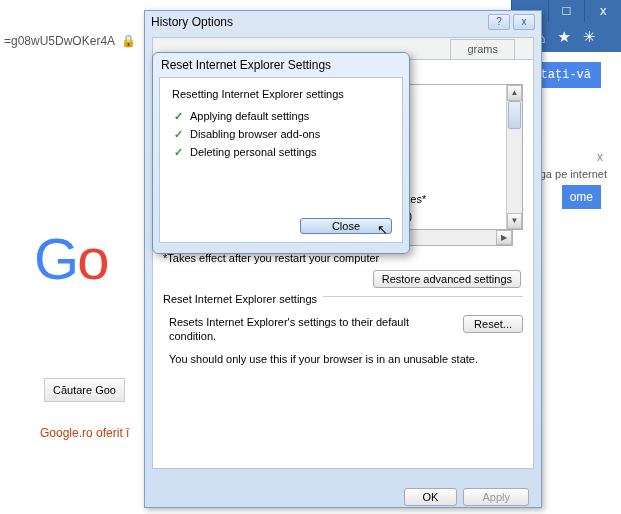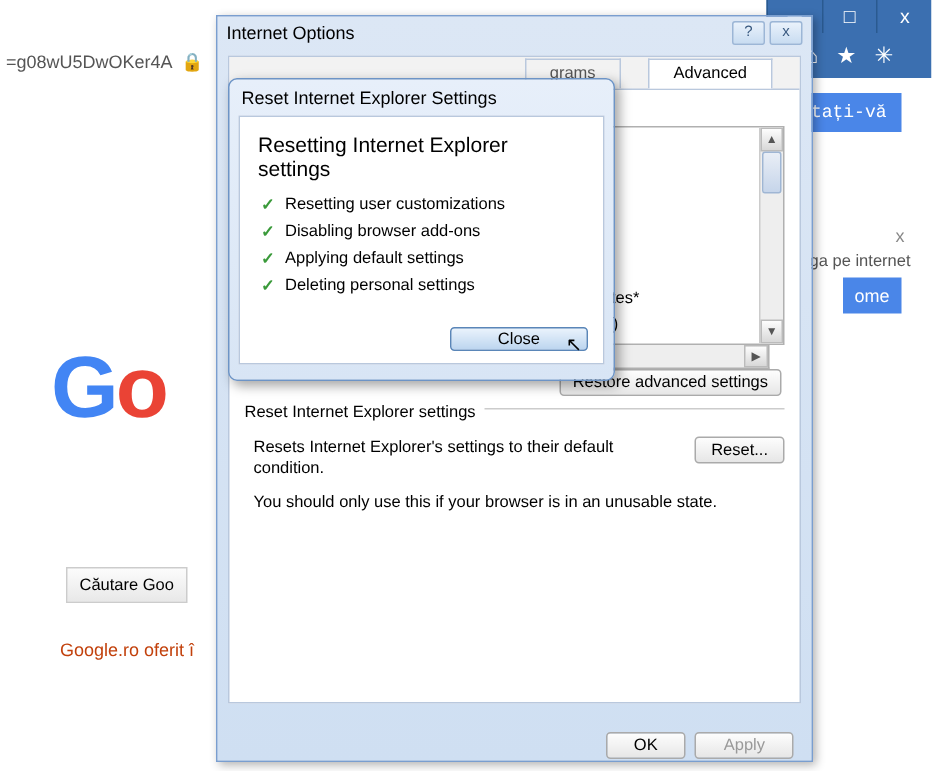--- a/index.html
+++ b/index.html
@@ -17,21 +17,21 @@
 
 
 .connect-btn { position: absolute; top: 62px; right: 20px; background: #4a86e8; color: #fff; font-size: 12px; padding: 6px 10px; border: none; font-family: Liberation Mono, monospace; }
 
 
 .page-x { position: absolute; right: 18px; top: 150px; color: #888; font-size: 12px; }
 .page-txt { position: absolute; right: 14px; top: 168px; font-size: 11px; color: #555; text-align: right; }
 .chrome-btn { position: absolute; right: 20px; top: 185px; background: #4a86e8; color: #fff; font-size: 12px; padding: 5px 8px; border: none; }
 
 
-.google { position: absolute; left: 34px; top: 225px; font-size: 58px; font-weight: bold; letter-spacing: -2px; font-family: Arial, sans-serif; }
+.google { position: absolute; left: 34px; top: 225px; font-size: 58px; font-weight: normal; letter-spacing: -2px; font-family: Arial, sans-serif; }
 .google .b { color: #4285F4; } .google .r { color: #EA4335; }
 
 .search-btn { position: absolute; left: 44px; top: 378px; background: linear-gradient(#fcfcfc,#e8e8e8); border: 1px solid #ccc; font-size: 11px; padding: 5px 8px; }
 
 .footer { position: absolute; left: 40px; top: 426px; font-size: 12px; color: #c2410c; }
 
 
 .io-win { position: absolute; left: 144px; top: 10px; width: 398px; height: 498px; background: linear-gradient(#dce7f5,#cfdff2); border: 1px solid #7a9ecf; box-shadow: 2px 2px 6px rgba(0,0,0,0.3); }
 .io-title { height: 22px; display: flex; align-items: center; justify-content: space-between; padding: 0 6px; font-size: 12px; color: #000; }
 .io-title .winbtns { display: flex; gap: 3px; }
@@ -70,21 +70,21 @@
 .reset-note { font-size: 11px; margin: 10px 0 0 6px; }
 
 .io-footer { position: absolute; left: 0; right: 0; bottom: 0; height: 20px; display: flex; justify-content: flex-end; align-items: center; gap: 6px; padding-right: 12px; }
 .io-footer button { font-size: 11px; padding: 2px 18px; background: linear-gradient(#fdfdfd,#e6e6e6); border: 1px solid #aaa; border-radius: 3px; }
 .io-footer button.disabled { color: #999; }
 
 
 .reset-dlg { position: absolute; left: 152px; top: 52px; width: 258px; height: 202px; background: linear-gradient(#e7effa,#d8e5f5); border: 1px solid #6d94c6; border-radius: 6px; box-shadow: 3px 3px 8px rgba(0,0,0,0.35); }
 .reset-dlg .dlg-title { font-size: 12px; color: #000; padding: 5px 8px; }
 .reset-dlg .dlg-body { background: #fff; margin: 0 6px 6px 6px; border: 1px solid #b9c8dd; height: 166px; padding: 10px 12px; position: relative; }
-.reset-dlg .heading { font-size: 14px; margin-bottom: 10px; }
+.reset-dlg .heading { font-size: 11px; margin-bottom: 10px; }
 .reset-dlg .item { font-size: 11px; margin: 6px 0 6px 18px; position: relative; }
 .reset-dlg .item::before { content: "✓"; position: absolute; left: -16px; color: #3a9a3a; font-weight: bold; }
 .close-btn { position: absolute; right: 10px; bottom: 8px; font-size: 11px; padding: 1px 31px; background: linear-gradient(#eaf3fc,#bcd5ef); border: 1px solid #5a86b8; border-radius: 3px; }
 .cursor { position: absolute; right: 14px; bottom: 5px; font-size: 13px; color: #000; pointer-events: none; }
 </style>
 </head>
 <body>
 
 <div class="win-ctrls">
   <span>─</span>
@@ -109,30 +109,29 @@
 
 <div class="google">
   <span class="b">G</span><span class="r">o</span>
 </div>
 
 <button class="search-btn">Căutare Goo</button>
 <div class="footer">Google.ro oferit î</div>
 
 <div class="io-win">
   <div class="io-title">
-    <span>Internet Options</span>
+    <span>History Options</span>
     <div class="winbtns">
       <span>?</span>
       <span>x</span>
     </div>
   </div>
   <div class="io-body">
     <div class="tabs">
       <div class="tab inactive">grams</div>
-      <div class="tab">Advanced</div>
     </div>
     <div class="settings-group">
       <div class="grp-label">Settings</div>
       <div class="list-wrap">
         <div class="tree">
           <div class="hdr">ing*</div>
           <br>
           <div class="hdr">abs</div>
           <br>
           <div class="hdr">d tabs</div>
@@ -159,20 +158,21 @@
       </div>
       <div class="hscroll">
         <div class="l">◀</div>
         <div class="track">
           <div class="thumb"></div>
           <div class="handle">ııı</div>
         </div>
         <div class="r">▶</div>
       </div>
     </div>
+    <div class="note">*Takes effect after you restart your computer</div>
     <button class="restore-btn">Restore advanced settings</button>
 
     <div class="reset-group">
       <span class="legend">Reset Internet Explorer settings</span>
       <div class="reset-row">
         <p>Resets Internet Explorer's settings to their default condition.</p>
         <button class="reset-btn">Reset...</button>
       </div>
       <div class="reset-note">You should only use this if your browser is in an unusable state.</div>
     </div>
@@ -180,20 +180,19 @@
   <div class="io-footer">
     <button>OK</button>
     <button class="disabled">Apply</button>
   </div>
 </div>
 
 <div class="reset-dlg">
   <div class="dlg-title">Reset Internet Explorer Settings</div>
   <div class="dlg-body">
     <div class="heading">Resetting Internet Explorer settings</div>
-    <div class="item">Resetting user customizations</div>
+    <div class="item">Applying default settings</div>
     <div class="item">Disabling browser add-ons</div>
-    <div class="item">Applying default settings</div>
     <div class="item">Deleting personal settings</div>
     <button class="close-btn">Close</button>
     <span class="cursor">↖</span>
   </div>
 </div>
 
 </body></html>

